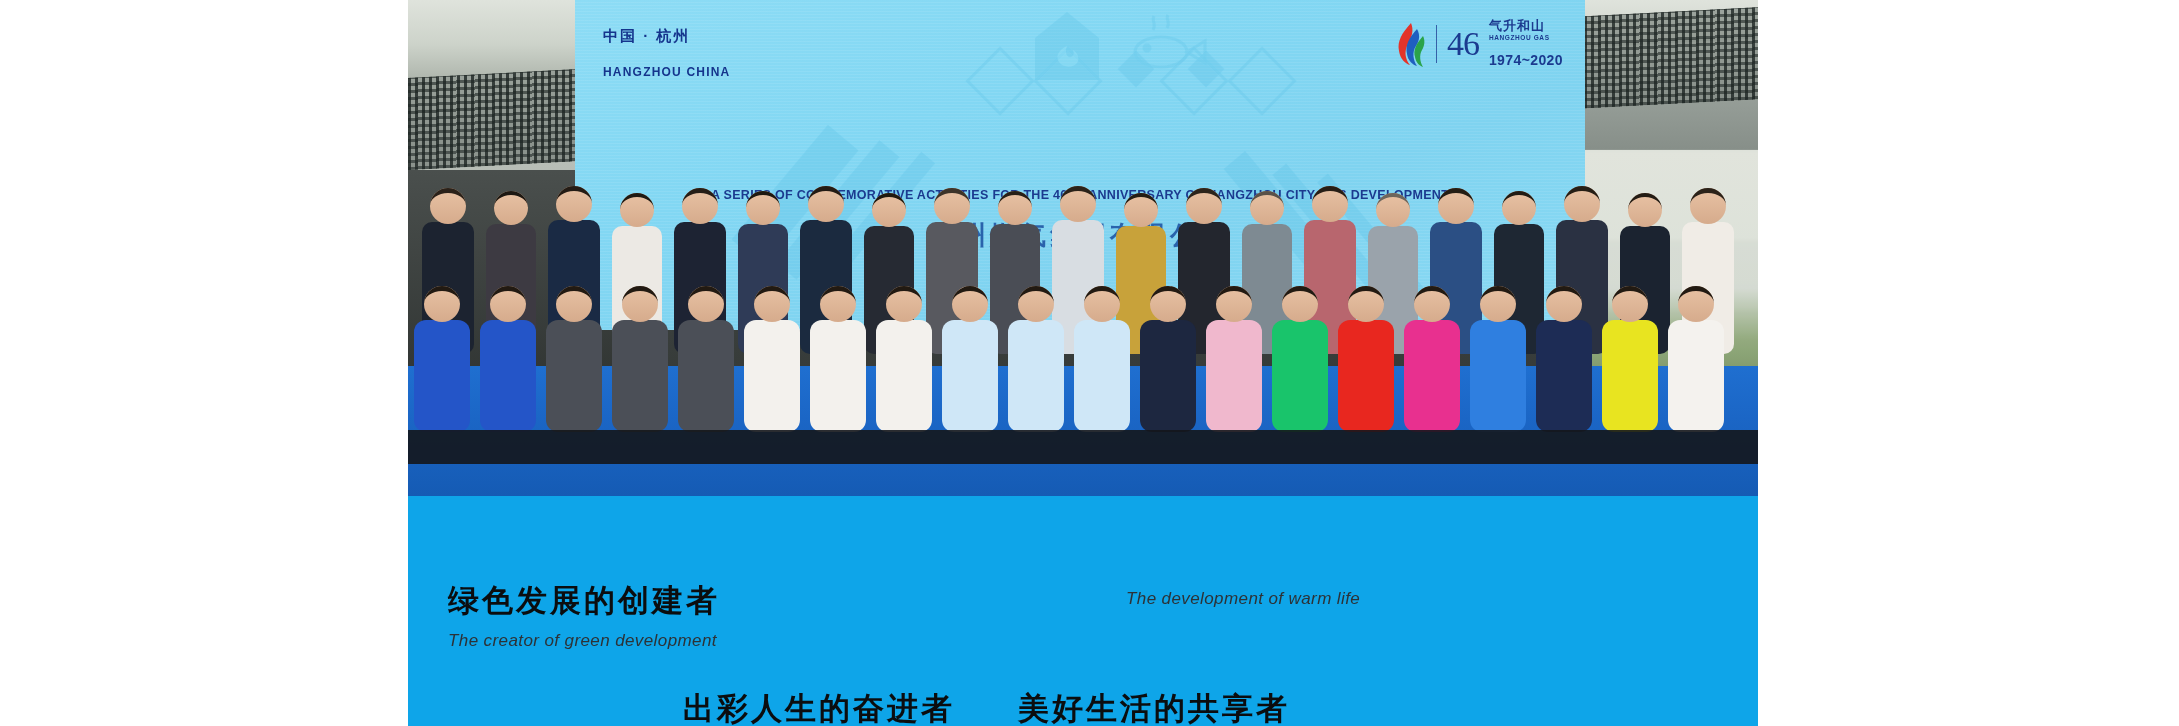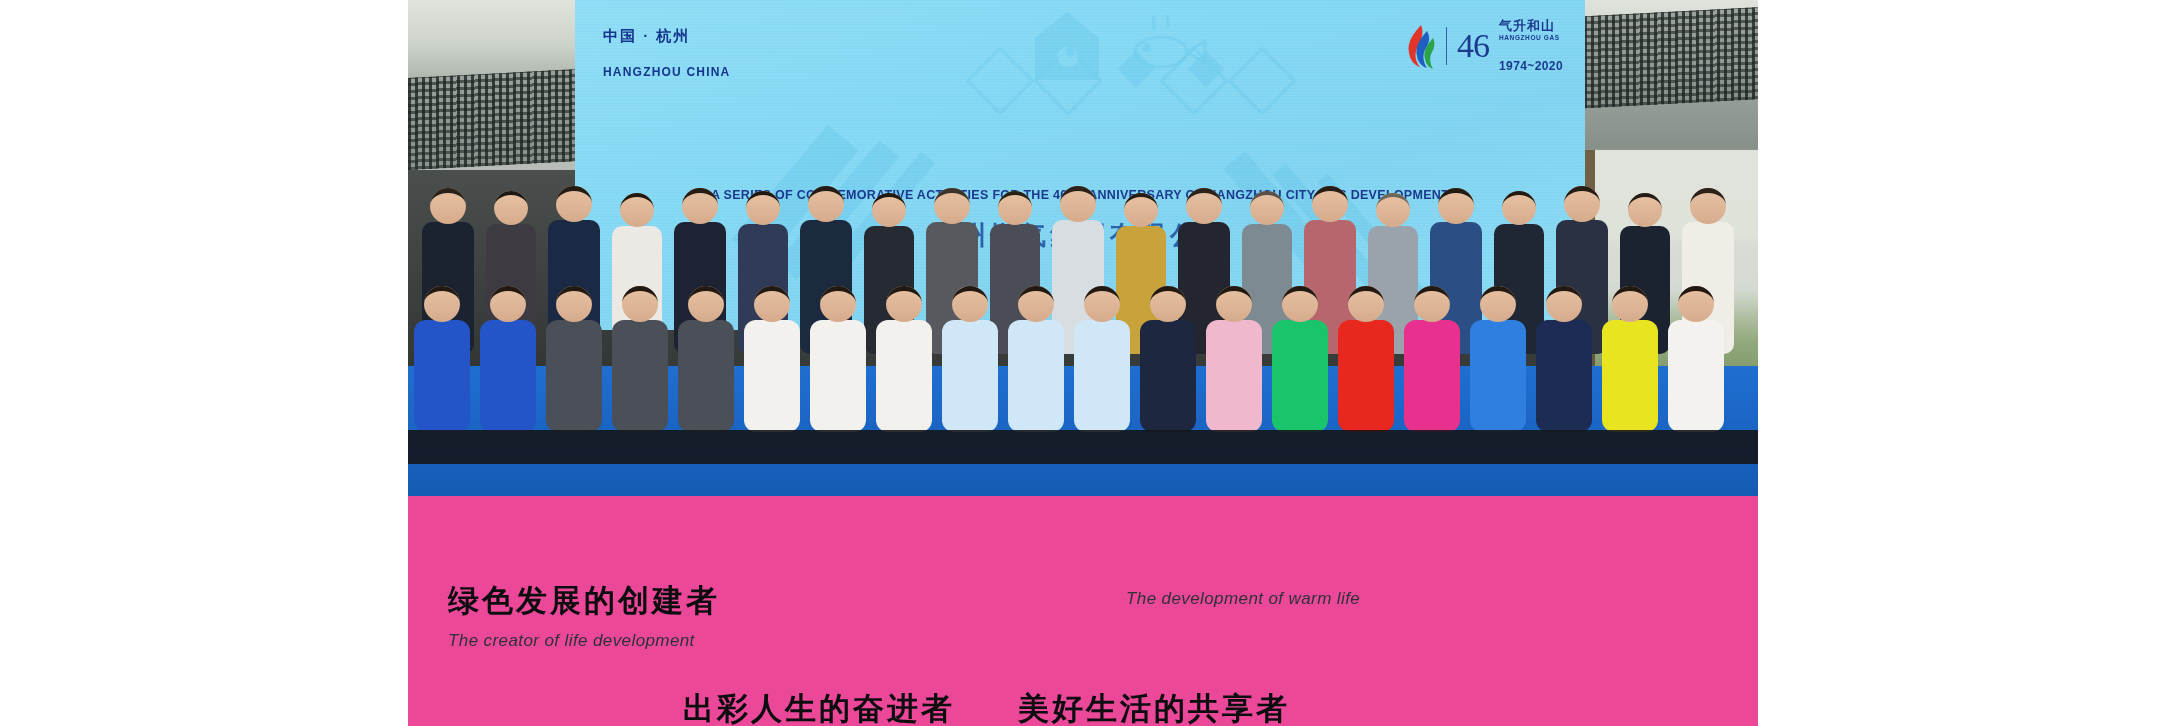--- a/index.html
+++ b/index.html
@@ -35,21 +35,20 @@
 
   
   .photo {
     position: absolute;
     left: 0;
     top: 0;
     width: 1350px;
     height: 496px;
     overflow: hidden;
     background: #8e9792;
-    padding-left: 23px;
   }
 
   
   .venue {
     position: absolute;
     inset: 0;
     background:
       linear-gradient(180deg,#cfd4cc 0%, #c3c9c1 16%, #9aa29c 17%, #878f89 30%,
                       #b9bfb8 31%, #aeb4ad 48%, #6d7470 49%, #565c59 62%,
                       #3b403e 63%, #2c302f 100%);
@@ -164,21 +163,21 @@
     line-height: 1;
     position: relative;
     text-align: center;
   }
   .led-logo .wordmark {
     color: #1b3a8f;
     line-height: 1.2;
   }
   .led-logo .wm-cn { font-size: 13px; font-weight: 700; letter-spacing: 1px; }
   .led-logo .wm-en { font-size: 6.5px; font-weight: 700; letter-spacing: .6px; }
-  .led-logo .wm-yr { font-size: 12px; font-weight: 600; letter-spacing: .4px; margin-top: 18px;}
+  .led-logo .wm-yr { font-size: 14px; font-weight: 600; letter-spacing: .4px; margin-top: 11px;}
 
   
   .hero-mark {
     position: absolute;
     left: 50%;
     top: 50px;
     transform: translateX(-50%);
     font-size: 62px;
     font-weight: 700;
     letter-spacing: 6px;
@@ -240,21 +239,21 @@
     pointer-events: none;
   }
 
   
   .panel {
     position: absolute;
     left: 0;
     top: 496px;
     width: 1350px;
     height: 230px;
-    background: #ec4899;
+    background: #0ea5e9;
   }
   .slogan {
     position: absolute;
     color: #101214;
   }
   .slogan .cn {
     font-size: 31px;
     font-weight: 700;
     letter-spacing: 3px;
     color: #0b0d0f;
@@ -495,21 +494,21 @@
         </g>
 
         <rect x="0" y="286" width="1350" height="34" fill="#14161b" opacity="0.9"></rect>
       </svg>
     </div>
 
     <div class="panel">
 
       <div class="slogan s0">
         <div class="cn">绿色发展的创建者</div>
-        <div class="en">The creator of life development</div>
+        <div class="en">The creator of green development</div>
       </div>
 
 
       <div class="slogan s2">
         <div class="en">The development of warm life</div>
       </div>
 
       <div class="slogan s3">
         <div class="cn">出彩人生的奋进者</div>
 

